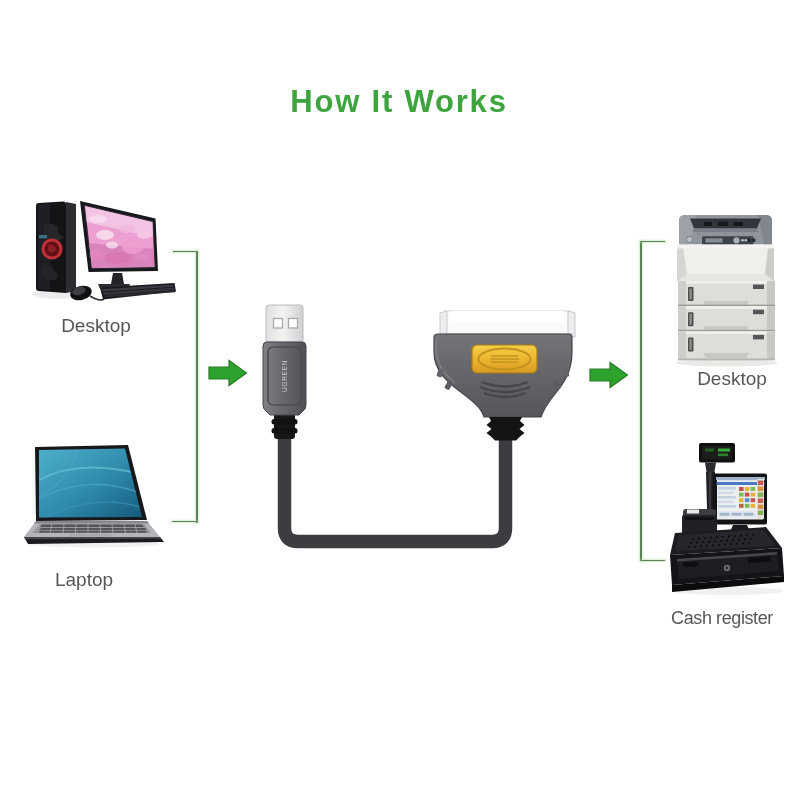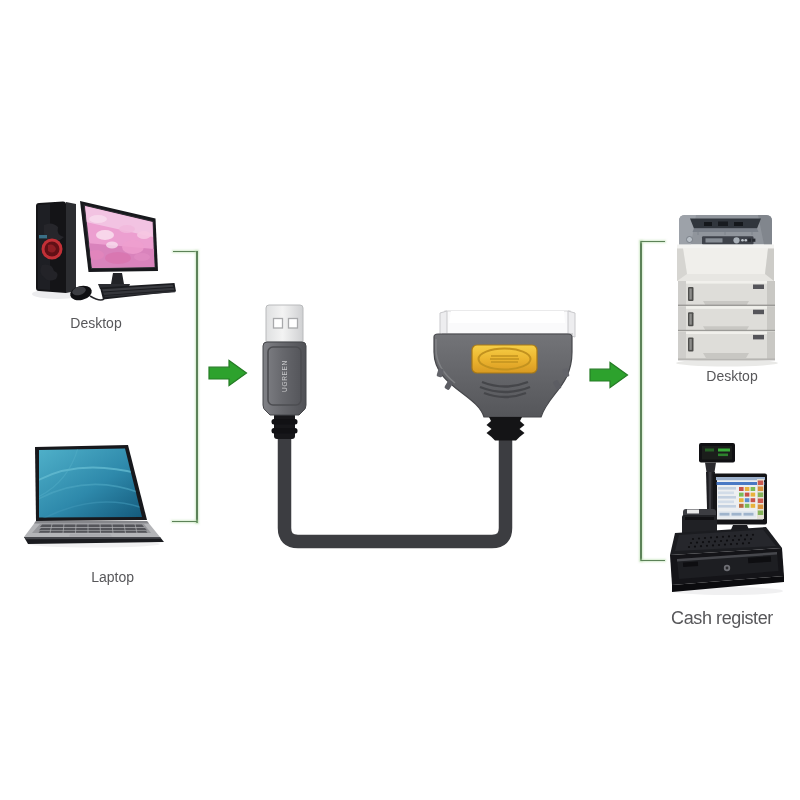--- a/index.html
+++ b/index.html
@@ -1,26 +1,27 @@
 <!DOCTYPE html>
 <html><head>
 <meta charset="utf-8">
 <style>
   html,body{margin:0;padding:0;background:#ffffff;}
   #page{position:relative;width:800px;height:800px;background:#ffffff;overflow:hidden;
         font-family:"Liberation Sans", sans-serif;}
   .abs{position:absolute;}
-  .lbl{position:absolute;font-size:14px;color:#57575a;text-align:center;line-height:1;letter-spacing:0px;}
+  .lbl{position:absolute;font-size:19px;color:#57575a;text-align:center;line-height:1;letter-spacing:0px;}
   .gl{position:absolute;background:#5c8258;box-shadow:0 0 2px 1px rgba(180,220,170,0.55);}
   #title{position:absolute;left:0;top:85.9px;width:798px;text-align:center;
          font-size:31px;font-weight:bold;color:#3ea43e;line-height:1;letter-spacing:1.8px;}
 </style>
 </head>
 <body>
 <div id="page">
+  <div id="title">How It Works</div>
 
   <div class="gl" style="left:173px;top:250.5px;width:24px;height:1.4px;"></div>
   <div class="gl" style="left:196px;top:250.5px;width:1.5px;height:272px;"></div>
   <div class="gl" style="left:172px;top:521px;width:25px;height:1.4px;"></div>
 
   <div class="gl" style="left:640px;top:240.5px;width:1.5px;height:320px;"></div>
   <div class="gl" style="left:641px;top:240.5px;width:24px;height:1.4px;"></div>
   <div class="gl" style="left:641px;top:559.5px;width:24px;height:1.4px;"></div>
 
   <svg class="abs" style="left:208px;top:359px;" width="40" height="29" viewBox="0 0 40 29">
@@ -117,21 +118,21 @@
       <line x1="82" y1="86" x2="82.5" y2="95"></line>
         <line x1="94" y1="86" x2="95" y2="95"></line>
       <line x1="106" y1="86" x2="107.5" y2="95"></line>
         <line x1="117" y1="86" x2="119" y2="95"></line>
     </g>
     <polygon points="52,95.8 92,95.8 94,98.5 51,98.5" fill="#a9aaae"></polygon>
 
     <polygon points="6,99 142,99 146,104 10,106" fill="#1a1b1f"></polygon>
     <polygon points="6,99 142,99 143,100.8 8,101.2" fill="#45464b"></polygon>
   </svg>
-  <div class="lbl" style="left:34px;top:569.7px;width:100px;text-align:right;">Laptop</div>
+  <div class="lbl" style="left:34px;top:569.7px;width:100px;">Laptop</div>
 
   <svg class="abs" style="left:255px;top:295px;" width="330" height="265" viewBox="0 0 330 265">
     <defs>
       <linearGradient id="usbmetal" x1="0" y1="0" x2="1" y2="0">
         <stop offset="0" stop-color="#dfe0e1"></stop>
         <stop offset="0.45" stop-color="#f3f3f3"></stop>
         <stop offset="1" stop-color="#cfd0d2"></stop>
       </linearGradient>
       <linearGradient id="usbbody" x1="0" y1="0" x2="1" y2="0">
         <stop offset="0" stop-color="#808186"></stop>

